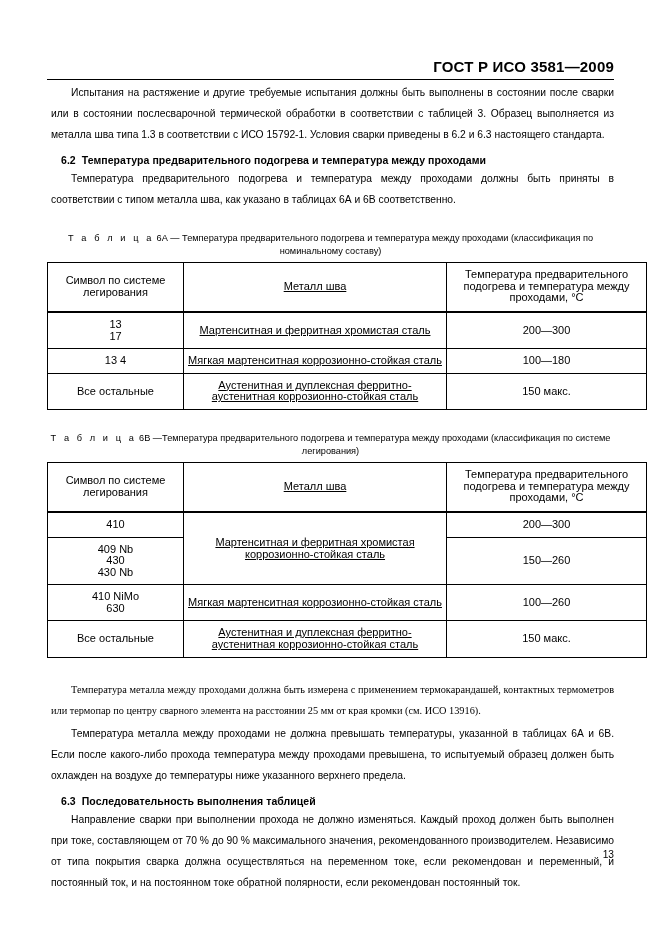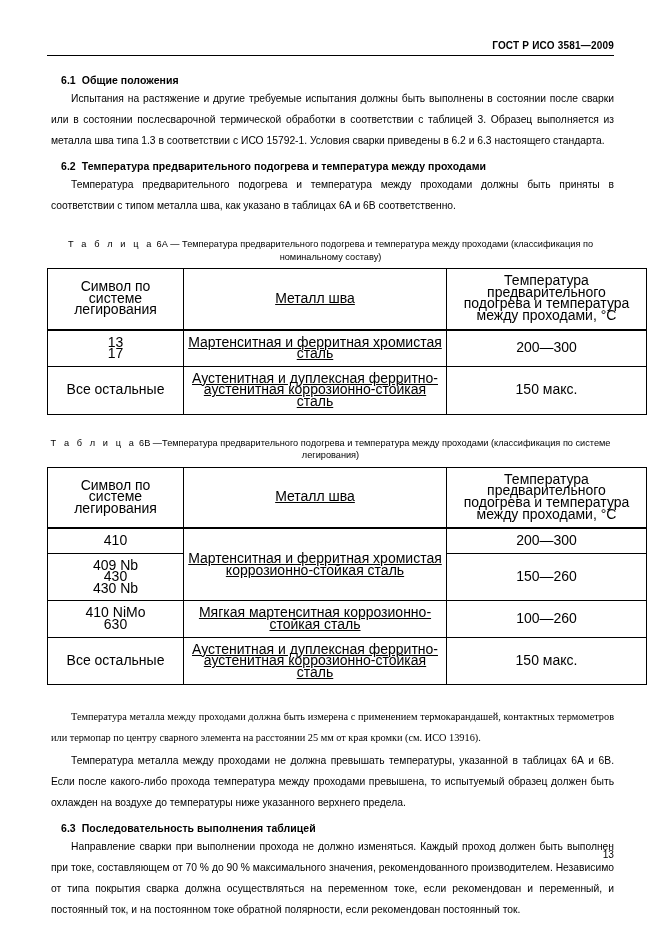--- a/index.html
+++ b/index.html
@@ -21,23 +21,23 @@
   }
   .content {
     position: absolute;
     left: 47px;
     top: 0;
     width: 567px;
   }
 
   
   .page-header {
-    padding-top: 40px;
+    padding-top: 58px;
     text-align: right;
-    font-size: 10px;
+    font-size: 15px;
     font-weight: bold;
     letter-spacing: 0.2px;
   }
   .header-rule {
     margin-top: 4px;
     border-bottom: 1px solid #000;
     width: 100%;
   }
 
   
@@ -77,21 +77,21 @@
   }
   .tbl-caption .sp {
     letter-spacing: 2.6px;
   }
 
   
   table.std {
     border-collapse: collapse;
     width: 566px;
     table-layout: fixed;
-    font-size: 14px;
+    font-size: 11px;
   }
   table.std td, table.std th {
     border: 1px solid #000;
     padding: 5px 4px;
     text-align: center;
     vertical-align: middle;
     font-weight: normal;
     line-height: 11.6px;
   }
   table.std thead th {
@@ -116,23 +116,20 @@
 
 <div class="page">
   <div class="content">
 
     <div class="page-header">
       <span>ГОСТ Р ИСО 3581—2009</span>
       <div class="header-rule"></div>
     </div>
 
 
-    <h2 class="subclause">
-      <span class="num">6.1</span><span>Общие положения</span>
-    </h2>
     <p class="body">Испытания на растяжение и другие требуемые испытания должны быть выполнены в состоянии после сварки или в состоянии послесварочной термической обработки в соответствии с таблицей 3. Образец выполняется из металла шва типа 1.3 в соответствии с ИСО 15792-1. Условия сварки приведены в 6.2 и 6.3 настоящего стандарта.</p>
 
     <h2 class="subclause tight">
       <span class="num">6.2</span><span>Температура предварительного подогрева и температура между проходами</span>
     </h2>
     <p class="body">Температура предварительного подогрева и температура между проходами должны быть приняты в соответствии с типом металла шва, как указано в таблицах 6А и 6В соответственно.</p>
 
     <div class="tbl-caption">
       <span class="sp">Т а б л и ц а</span>
       <span>6А</span>
@@ -147,20 +144,25 @@
           <th class="col-c">Температура предварительного подогрева и температура между проходами, °С</th>
         </tr>
       </thead>
       <tbody>
         <tr>
           <td class="col-a">13<br>17</td>
           <td class="col-b">Мартенситная и ферритная хромистая сталь</td>
           <td class="col-c">200—300</td>
         </tr>
         <tr>
+          <td class="col-a">13 4</td>
+          <td class="col-b">Мягкая мартенситная коррозионно-стойкая сталь</td>
+          <td class="col-c">100—180</td>
+        </tr>
+        <tr>
           <td class="col-a">Все остальные</td>
           <td class="col-b">Аустенитная и дуплексная ферритно-аустенитная коррозионно-стойкая сталь</td>
           <td class="col-c">150 макс.</td>
         </tr>
       </tbody>
     </table>
 
     <div class="tbl-caption">
       <span class="sp">Т а б л и ц а</span>
       <span>6В</span>

